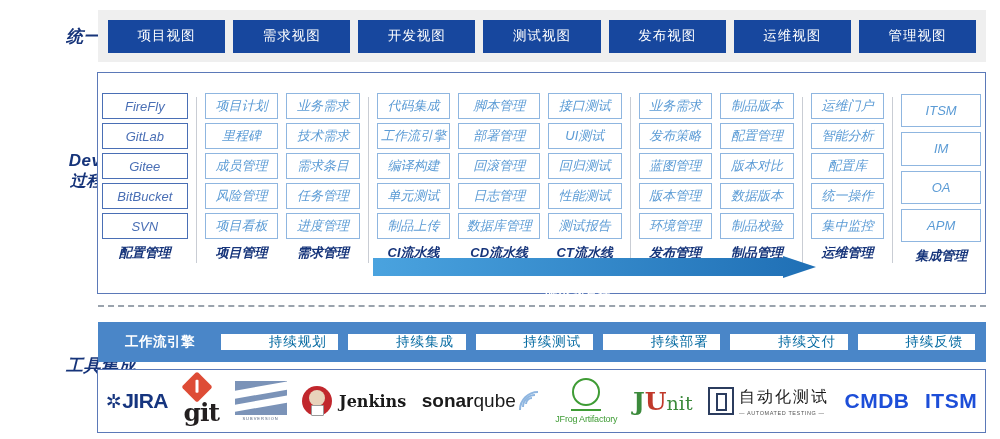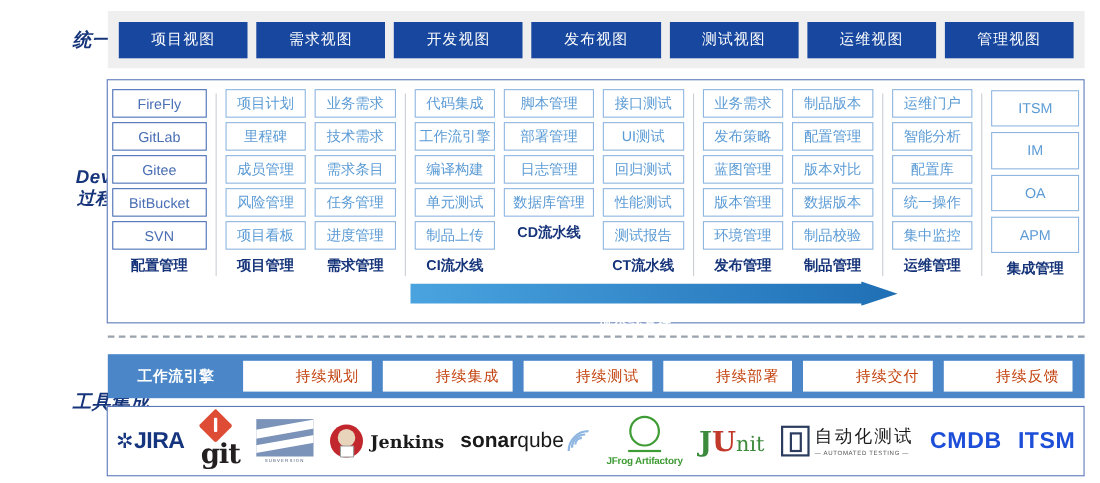--- a/index.html
+++ b/index.html
@@ -48,22 +48,23 @@
   }
 
   
   #devops-panel{
     position:absolute;left:97px;top:72px;width:889px;height:222px;
     border:1px solid #5b79b8;
     background:#ffffff;
     box-sizing:border-box;
   }
   #col-wrap{
-    position:absolute;left:0;top:4px;width:100%;height:176px;
+    position:absolute;left:0;top:16px;width:100%;height:176px;
     display:flex;
+    font-style:italic;
   }
   .sep{
     width:1px;background:#c9cdd4;margin:8px 4px 2px 4px;flex:0 0 1px;
   }
   .col{
     display:flex;flex-direction:column;
     align-items:stretch;
     padding:0 4px;
     box-sizing:border-box;
   }
@@ -115,22 +116,22 @@
     display:flex;align-items:center;
     box-sizing:border-box;padding:0 6px;
   }
   #workflow-engine{
     flex:0 0 112px;
     color:#ffffff;font-size:13.5px;font-weight:bold;
     display:flex;align-items:center;justify-content:center;
     letter-spacing:.5px;
   }
   .wf-btn{
-    flex:1 1 0;margin:0 5px;height:28px;
-    background:#ffffff;color:#c2410c;
+    flex:1 1 0;margin:0 5px;height:16px;
+    background:#ffffff;color:#0369a1;
     font-size:13.5px;
     display:flex;align-items:center;justify-content:center;
     letter-spacing:1px;
     padding-left:36px;
   }
 
   
   #logo-strip{
     position:absolute;left:97px;top:369px;width:889px;height:64px;
     border:1px solid #5b79b8;background:#ffffff;
@@ -182,21 +183,21 @@
   .jenkins .word{font-family:"DejaVu Serif",serif;font-size:16px;font-weight:bold;color:#1a1a1a;}
   .sonar{display:flex;align-items:flex-end;font-size:19px;color:#1a1a1a;}
   .sonar b{font-weight:bold;}
   .sonar .light{font-weight:normal;}
   .sonar .waves{
     width:22px;height:22px;margin-left:2px;position:relative;
   }
   .jfrog{display:flex;flex-direction:column;align-items:center;color:#3f9c35;}
   .jfrog .ring{width:24px;height:24px;border:2px solid #3f9c35;border-radius:50%;}
   .jfrog .bar{width:30px;height:2px;background:#3f9c35;margin-top:3px;}
-  .jfrog .cap{font-size:9px;font-weight:bold;margin-top:3px;letter-spacing:-0.2px;}
+  .jfrog .cap{font-size:9px;font-weight:normal;margin-top:3px;letter-spacing:-0.2px;}
   .junit{font-size:25px;font-family:"DejaVu Serif",serif;}
   .junit .j{color:#3c8a3c;font-weight:bold;}
   .junit .u{color:#c0392b;font-weight:bold;}
   .junit .rest{color:#3c8a3c;font-size:19px;}
   .autotest{display:flex;align-items:center;}
   .autotest .box{
     width:26px;height:28px;border:2px solid #2b3c5e;margin-right:5px;
     position:relative;box-sizing:border-box;
   }
   .autotest .box:after{
@@ -221,22 +222,22 @@
     <span class="l2">过程管理</span>
   </div>
   <div class="rail-label" id="rail-tools">
     <span>工具集成</span>
   </div>
 
   <div id="portal-bar">
       <div class="portal-btn">项目视图</div>
       <div class="portal-btn">需求视图</div>
       <div class="portal-btn">开发视图</div>
+      <div class="portal-btn">测试视图</div>
       <div class="portal-btn">发布视图</div>
-      <div class="portal-btn">测试视图</div>
       <div class="portal-btn">运维视图</div>
       <div class="portal-btn">管理视图</div>
     </div>
 
   <div id="devops-panel">
     <div id="col-wrap">
         <div class="col dark" style="flex: 1 1 88px;">
           <div class="col-cell">FireFly</div>
           <div class="col-cell">GitLab</div>
           <div class="col-cell">Gitee</div>
@@ -266,20 +267,21 @@
           <div class="col-cell">代码集成</div>
           <div class="col-cell">工作流引擎</div>
           <div class="col-cell">编译构建</div>
           <div class="col-cell">单元测试</div>
           <div class="col-cell">制品上传</div>
           <div class="col-title">CI流水线</div>
         </div>
         <div class="col light" style="flex: 1 1 84px;">
           <div class="col-cell">脚本管理</div>
           <div class="col-cell">部署管理</div>
+          <div class="col-cell">回滚管理</div>
           <div class="col-cell">日志管理</div>
           <div class="col-cell">数据库管理</div>
           <div class="col-title">CD流水线</div>
         </div>
         <div class="col light" style="flex: 1 1 76px;">
           <div class="col-cell">接口测试</div>
           <div class="col-cell">UI测试</div>
           <div class="col-cell">回归测试</div>
           <div class="col-cell">性能测试</div>
           <div class="col-cell">测试报告</div>

